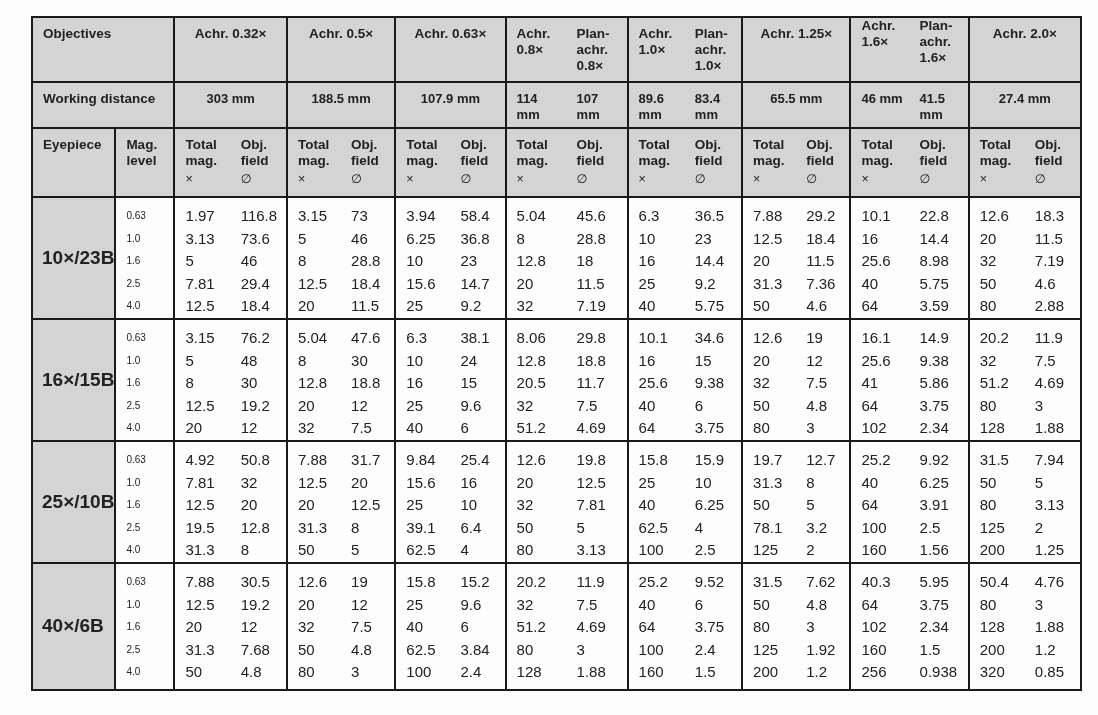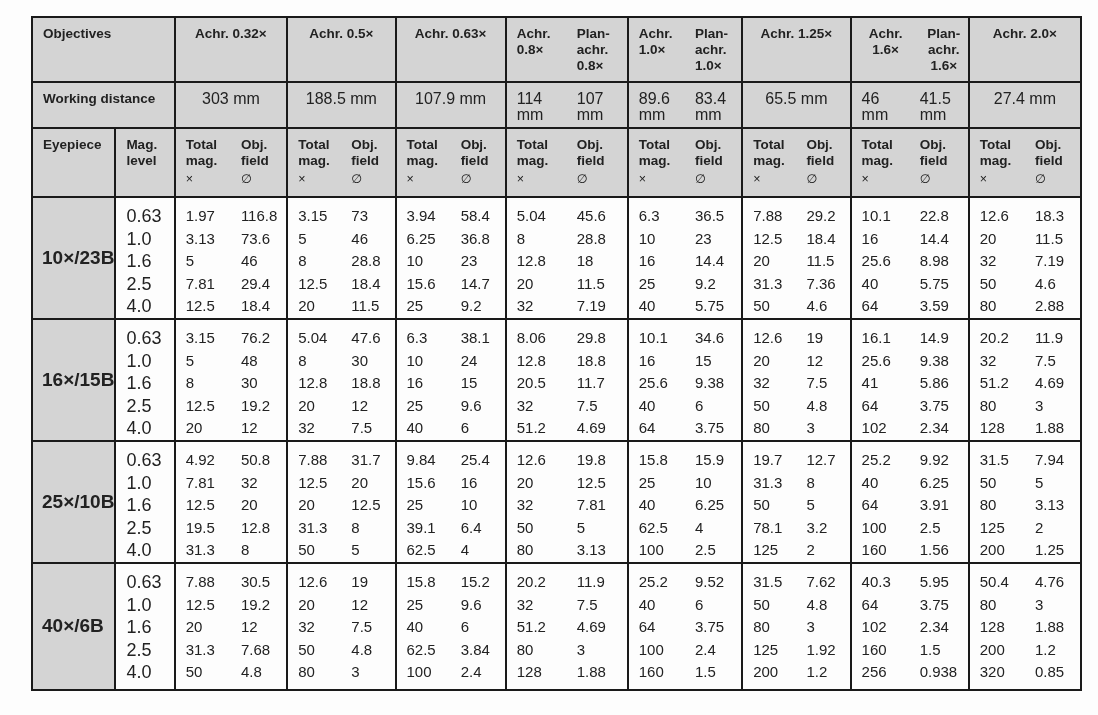--- a/index.html
+++ b/index.html
@@ -14,30 +14,30 @@
   }
   td{
     border:2px solid #1a1a1a;vertical-align:top;padding:0;overflow:hidden;
   }
   .hdr{background:#d4d4d4;font-weight:bold;font-size:13.5px;line-height:16px;}
   .pad{padding:8px 0 0 10px;}
   .center{text-align:center;padding-top:8px;}
   .duo{display:flex;}
   .sub{flex:1;padding-left:10px;box-sizing:border-box;}
   .sub .wrapbox{max-width:54px;}
-  .wdval{font-weight:normal;font-size:16px;line-height:16px;}
+  .wdval{font-weight:bold;font-size:13px;line-height:16px;}
   .wd .wrapbox{max-width:44px;}
   .colhead .wrapbox{max-width:46px;}
   .unit{font-weight:normal;font-size:12.5px;margin-top:2px;}
   tr.r1{height:65px;} tr.r2{height:46px;} tr.r3{height:69px;}
   tr.blk{height:121px;} tr.blklast{height:127px;}
   .eyep{vertical-align:middle;font-weight:bold;font-size:19px;padding-left:9px;background:#d4d4d4;}
   .datacell{font-size:15px;padding-top:7px;}
   .lines .ln{line-height:22.6px;white-space:nowrap;}
-  .maglv{font-size:18px;padding:7px 0 0 0;}
+  .maglv{font-size:10px;padding:7px 0 0 0;}
   .maglv .ln{line-height:22.6px;padding-left:10px;}
 </style>
 </head>
 <body>
 
 <table class="spec">
   <colgroup>
     <col style="width:78px">
       <col style="width:60px">
     <col style="width:57px">
@@ -78,21 +78,21 @@
       <div class="duo">
         <div class="sub">
               <div class="wrapbox">Achr. 1.0×</div>
             </div>
         <div class="sub">
               <div class="wrapbox">Plan-achr. 1.0×</div>
             </div>
       </div>
     </td>
     <td colspan="2" class="hdr center">Achr. 1.25×</td>
-    <td colspan="2" class="hdr" style="padding-top:8px;text-align:center;">
+    <td colspan="2" class="hdr" style="padding-top:0;">
       <div class="duo">
         <div class="sub">
               <div class="wrapbox">Achr. 1.6×</div>
             </div>
         <div class="sub">
               <div class="wrapbox">Plan-achr. 1.6×</div>
             </div>
       </div>
     </td>
     <td colspan="2" class="hdr center">Achr. 2.0×</td>

